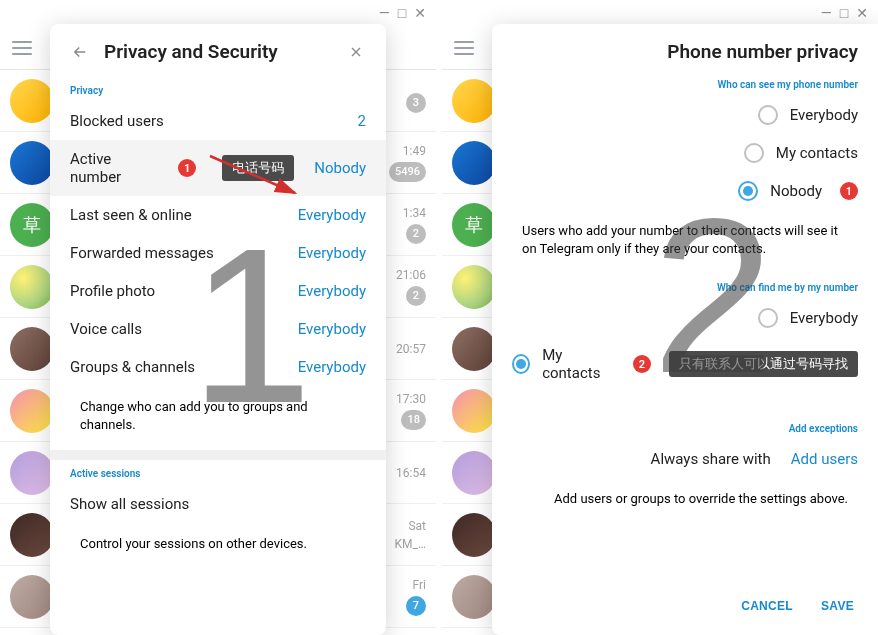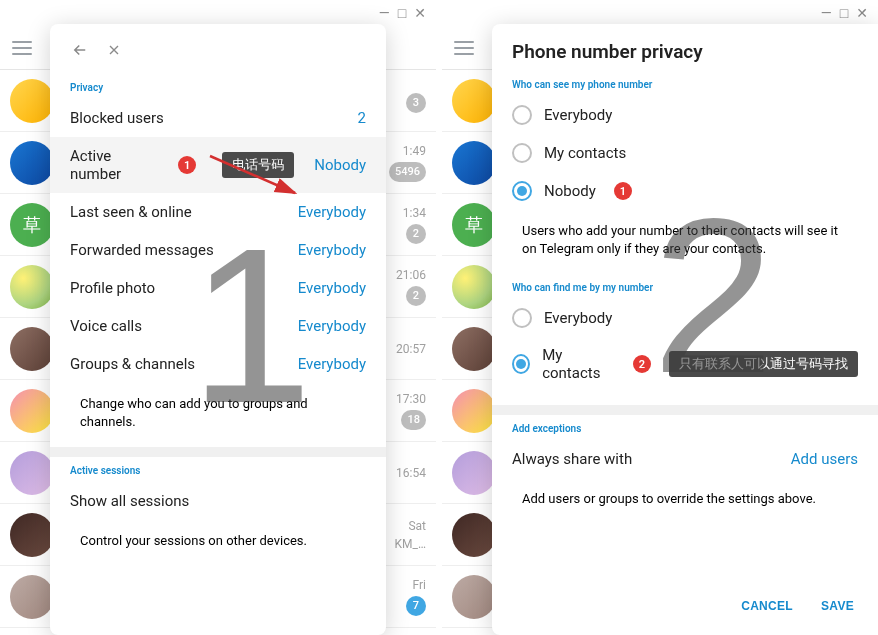--- a/index.html
+++ b/index.html
@@ -99,21 +99,21 @@
   right: 50px;
   bottom: 0;
   background: #fff;
   border-radius: 8px;
   box-shadow: 0 4px 24px rgba(0,0,0,0.18);
   overflow: hidden;
   z-index: 10;
   display: flex;
   flex-direction: column;
 }
-.pane.right .sheet { left: 50px; right: 0; border-radius: 8px 0 0 8px; }
+.pane.right .sheet { left: 50px; right: 0; border-radius: 8px 0 0 8px; align-items: flex-end; }
 
 .sheet-header {
   display: flex;
   align-items: center;
   padding: 16px 20px 14px;
   gap: 14px;
 }
 .sheet-header .back {
   width: 20px; height: 20px;
   display: flex; align-items: center; justify-content: center;
@@ -340,20 +340,21 @@
         </div>
     </div>
 
     <div class="sheet">
       <div class="sheet-header">
         <div class="back">
           <svg width="18" height="18" viewBox="0 0 24 24" fill="none" stroke="currentColor" stroke-width="2">
               <path d="M19 12H5M11 18l-6-6 6-6"></path>
             </svg>
         </div>
+        <h1>Privacy and Security</h1>
         <div class="close">
           <svg width="16" height="16" viewBox="0 0 24 24" fill="none" stroke="currentColor" stroke-width="2">
               <path d="M18 6L6 18M6 6l12 12"></path>
             </svg>
         </div>
       </div>
 
       <div class="section-title">Privacy</div>
 
       <div class="list-item">

